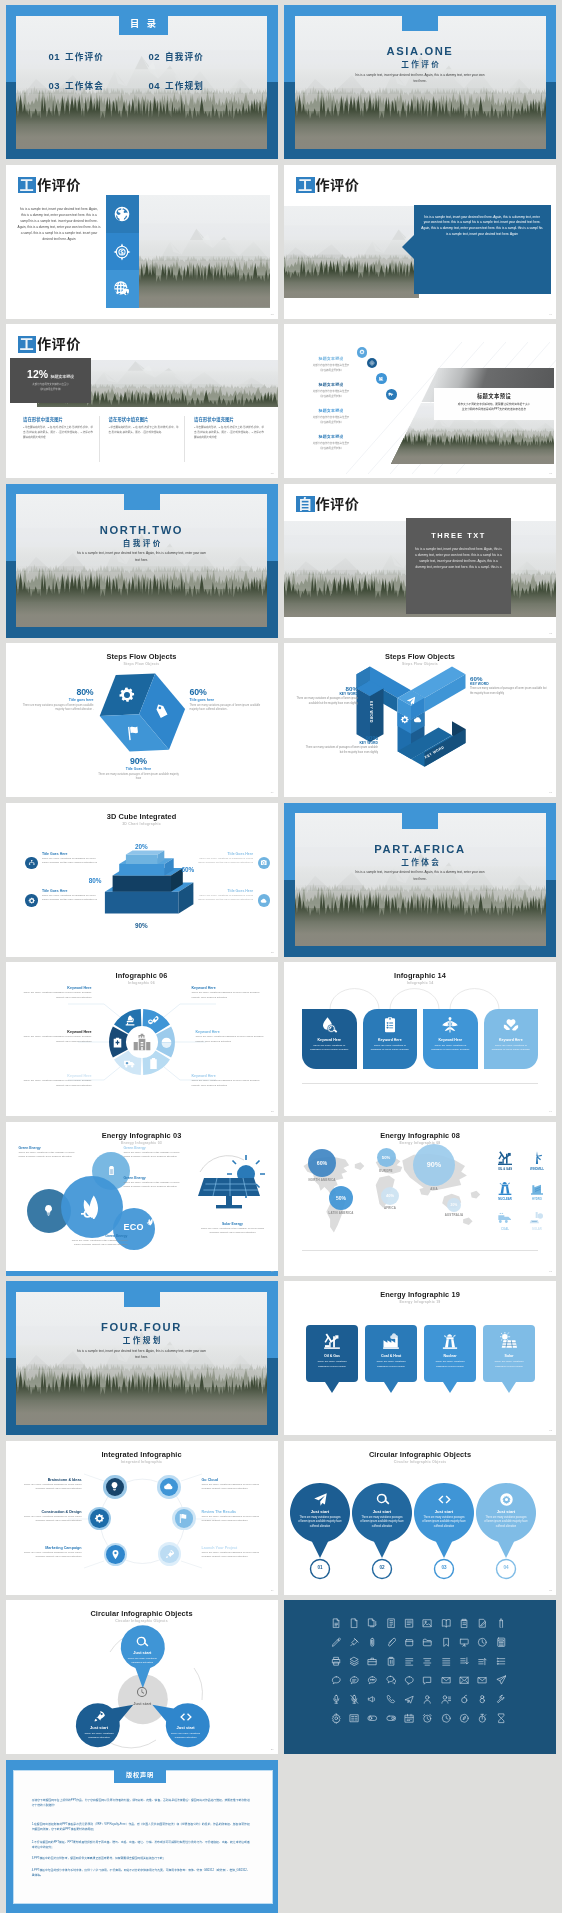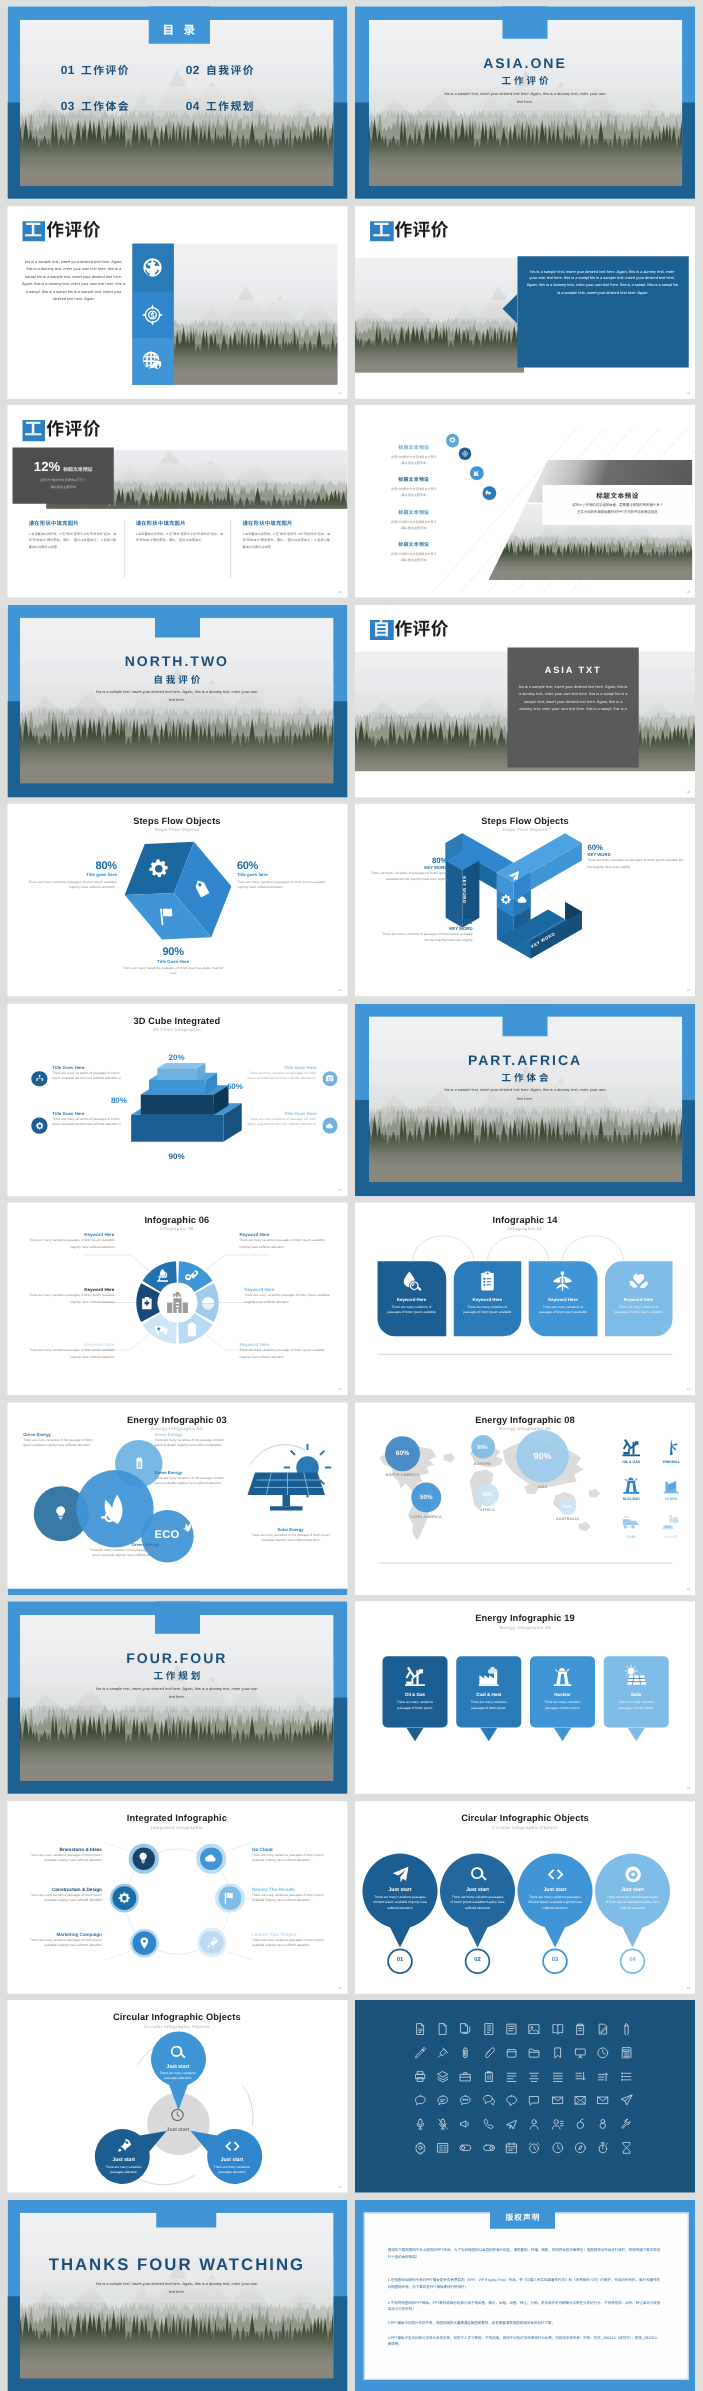--- a/index.html
+++ b/index.html
@@ -285,21 +285,21 @@
       <div style="position:absolute;left:12px;top:12px;display:flex;align-items:center;font-size:14.2px;font-weight:bold;color:#1b1b1b;letter-spacing:.4px;line-height:1.18" class="cn">
         <span style="background:#2f80c2;color:#edf3f8;display:inline-block;width:18.5px;text-align:center;margin-right:1px">自</span>
         <span>作评价</span>
       </div>
       <div class="ph" style="left:0;top:37px;width:272px;height:96px">
         <svg viewBox="0 20 300 110" preserveAspectRatio="none">
           <use href="#pho" x="0" y="0" width="300" height="140"></use>
         </svg>
       </div>
       <div style="position:absolute;left:122px;top:34px;width:105px;height:96px;background:#5a5a5a"></div>
-      <div style="position:absolute;left:122px;top:47px;width:105px;text-align:center;font-size:7.4px;font-weight:bold;color:#fff;letter-spacing:1.5px">ASIA TXT</div>
+      <div style="position:absolute;left:122px;top:47px;width:105px;text-align:center;font-size:7.4px;font-weight:bold;color:#fff;letter-spacing:1.5px">THREE TXT</div>
       <div style="position:absolute;left:130px;top:62px;width:89px;text-align:center;font-size:3.15px;line-height:1.95;color:#e6e6e6">his is a sample text, insert your desired text here. Again, this is a dummy text, enter your own text here. this is a sampl his is a sample text, insert your desired text here. Again, this is a dummy text, enter your own text here. this is a sampl. this is a</div>
       <div class="pg">08</div>
     </div>
 <div class="slide">
       <div style="position:absolute;left:0;right:0;top:9px;text-align:center;font-size:7.4px;font-weight:bold;color:#1c1c1c;letter-spacing:.1px">Steps Flow Objects</div>
       <div style="position:absolute;left:0;right:0;top:19px;text-align:center;font-size:3.5px;font-weight:bold;color:#c3c3c3;letter-spacing:.2px">Steps Flow Objects</div>
       <svg style="position:absolute;left:0;top:0" width="272" height="154">
         <path d="M133.1,71.3 L149.2,30.4 L109.8,32.1 L93.7,73.0 Z" fill="#1b679f"></path>
         <path d="M133.1,71.3 L149.2,30.4 L179.1,65.9 L163.0,106.8 Z" fill="#2f86cc"></path>
         <path d="M133.1,71.3 L93.7,73.0 L123.6,108.5 L163.0,106.8 Z" fill="#3f95d6"></path>
@@ -1437,35 +1437,20 @@
           <path d="M9 3h6M12 3v4"></path>
           <path d="M18 6l2-2"></path>
         </svg>
       </div>
       <div style="position:absolute;left:211.5px;top:113.2px">
         <svg class="ic" width="10.5" height="10.5" viewBox="0 0 24 24" fill="none" stroke="#cfdce8" stroke-width="1.5" stroke-linecap="round" stroke-linejoin="round">
           <path d="M6 2h12v4l-6 6 6 6v4H6v-4l6-6-6-6z"></path>
         </svg>
       </div>
     </div>
-<div class="slide">
-      <div class="frame">
-        <div class="lo"></div>
-        <div class="in">
-          <div class="ph" style="inset:0">
-            <svg viewBox="0 0 300 140" preserveAspectRatio="none">
-              <use href="#pho" x="0" y="0" width="300" height="140"></use>
-            </svg>
-          </div>
-        </div>
-        <div class="notch" style="left:119px;top:0;width:48px;height:22px"></div>
-        <div style="position:absolute;left:0;right:0;top:44px;text-align:center;font-size:13.4px;font-weight:bold;color:#1b4f78;letter-spacing:1.6px">THANKS FOUR WATCHING</div>
-        <div style="position:absolute;left:71px;right:71px;top:64px;text-align:center;font-size:3.15px;line-height:2.12;color:#3c3c3c">his is a sample text, insert your desired text here. Again, this is a dummy text, enter your own text here.</div>
-      </div>
-    </div>
 <div class="slide" style="background:#3f95d6">
       <div style="position:absolute;left:7.4px;top:10.9px;width:258px;height:131.5px;background:#fdfdfd;border:.6px solid #bcdcf3"></div>
       <div class="cn" style="position:absolute;left:108px;top:8.9px;width:52px;height:14.9px;line-height:14.9px;text-align:center;background:#3f95d6;color:#fff;font-size:6.2px;font-weight:bold;letter-spacing:.8px;text-indent:.8px">版权声明</div>
       <div class="cn" style="position:absolute;left:26.2px;top:38.5px;width:218px;font-size:2.8px;line-height:1.95;color:#2e6fa3;text-align:justify">感谢您下载摄图网平台上提供的PPT作品，为了您和摄图网以及原创作者的利益，请勿复制、传播、销售，否则将承担法律责任！摄图网将对作品进行维权，按照传播下载次数进行十倍的索取赔偿！</div>
       <div class="cn" style="position:absolute;left:26.2px;top:62px;width:218px;font-size:2.8px;line-height:1.95;color:#2e6fa3;text-align:justify">1.在摄图网出版权所有的PPT模板是会员免费原则（VRF：VIP Royalty-Free）作品，受《中国人民共和国著作权法》和《世界版权公约》的保护，作品的所有权、版权和著作权归摄图网所有，您下载的是PPT模板素材的使用权；</div>
       <div class="cn" style="position:absolute;left:26.2px;top:80px;width:218px;font-size:2.8px;line-height:1.95;color:#2e6fa3;text-align:justify">2.不得将摄图网的PPT模板、PPT素材或其他组部分用于再出售、赠与、出租、出售、转让、分销、发布或许可可解释为实质性分发的行为、不得转授权、出卖、转让本协议或者本协议中的权利；</div>
       <div class="cn" style="position:absolute;left:26.2px;top:96px;width:218px;font-size:2.8px;line-height:1.95;color:#2e6fa3;text-align:justify">3.PPT模板中的图片仅供参考，摄图网提供大量高清正版图库素材，如有需要请去摄图网相关板块自行下载；</div>
       <div class="cn" style="position:absolute;left:26.2px;top:108px;width:218px;font-size:2.8px;line-height:1.95;color:#2e6fa3;text-align:justify">4.PPT模板中包含的部分字体为系统字体，仅供个人学习使用，不得商用。网站不对您的字体使用行为负责，可商用字体参考：宋体、仿宋_GB2312（或仿宋）、楷体_GB2312、黑体等。</div>
     </div>
 </div>

